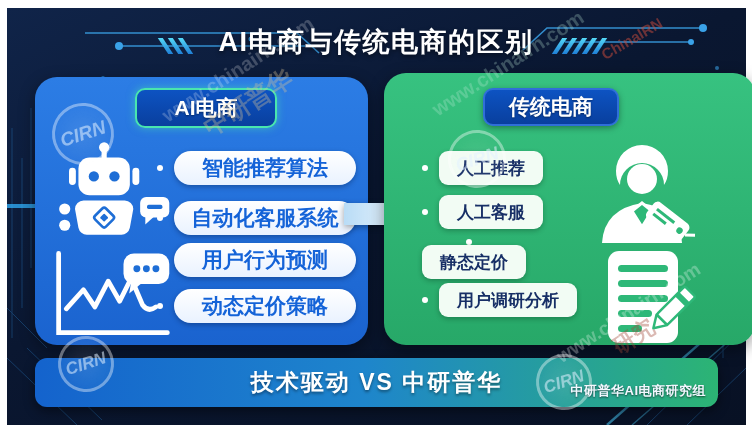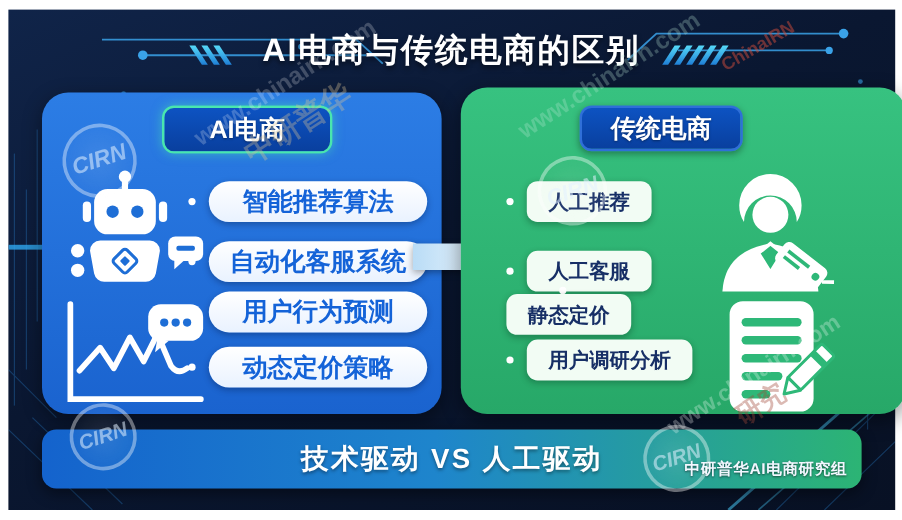--- a/index.html
+++ b/index.html
@@ -37,21 +37,21 @@
   .bullet { width:6px; height:6px; border-radius:50%; background:#fff; margin-right:11px; flex:none; }
   .pill { font-weight:bold; display:flex; align-items:center; justify-content:center; height:34px; }
   .panel-left  .row { left:122px; }
   .panel-left  .pill { width:182px; border-radius:17px; color:#1463d8; font-size:21px;
                        background:linear-gradient(180deg,#ffffff,#e9f2ff);
                        box-shadow:0 2px 5px rgba(0,20,60,.35); }
   .panel-right .row { left:38px; }
   .panel-right .pill { min-width:96px; padding:0 18px; border-radius:9px; color:#172f66;
                        font-size:17px; background:#f2fcf4; box-shadow:0 2px 5px rgba(0,40,20,.3); }
   .lrow-0 { top:74px; }  .lrow-1 { top:124px; } .lrow-2 { top:166px; } .lrow-3 { top:212px; }
-  .rrow-0 { top:78px; }  .rrow-1 { top:136px; } .rrow-2 { top:166px;flex-direction:column; } .rrow-3 { top:210px; }
+  .rrow-0 { top:78px; }  .rrow-1 { top:122px; } .rrow-2 { top:166px;flex-direction:column; } .rrow-3 { top:210px; }
 
   .panel-icon { position:absolute; }
   .icon-robot  { left:16px;  top:62px;  width:120px; height:104px; }
   .icon-chart  { left:16px;  top:172px; width:124px; height:92px; }
   .icon-person { left:210px; top:66px;  width:102px; height:108px; }
   .icon-doc    { left:220px; top:176px; width:94px;  height:96px; }
 
   .arrow { position:absolute; left:344px; top:190px; width:84px; height:48px;
            filter:drop-shadow(0 2px 3px rgba(0,0,0,.35)); }
 
@@ -245,21 +245,21 @@
       <span class="bullet"></span>
       <div class="pill">静态定价</div>
     </div>
     <div class="row rrow-3">
       <span class="bullet"></span>
       <div class="pill">用户调研分析</div>
     </div>
   </div>
 
   <div class="footer">
-    <span>技术驱动 VS 人工驱动</span>
+    <span>技术驱动 VS 中研普华</span>
     <span class="credit">中研普华AI电商研究组</span>
   </div>
 
   <div class="wm-logo wm1">CIRN</div>
   <div class="wm-logo wm2">CIRN</div>
   <div class="wm-logo wm3">CIRN</div>
   <div class="wm-logo wm4">CIRN</div>
   <div class="wm-text wmt1">www.chinairn.com</div>
   <div class="wm-text wmt2">中研普华</div>
   <div class="wm-text wmt3">www.chinairn.com</div>

